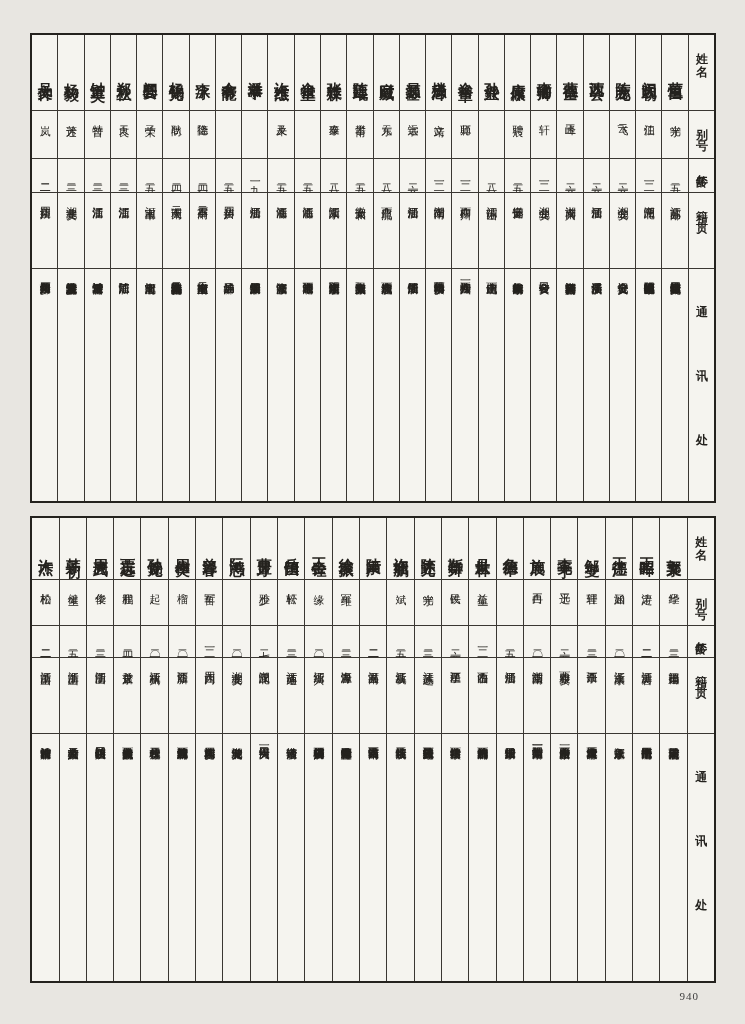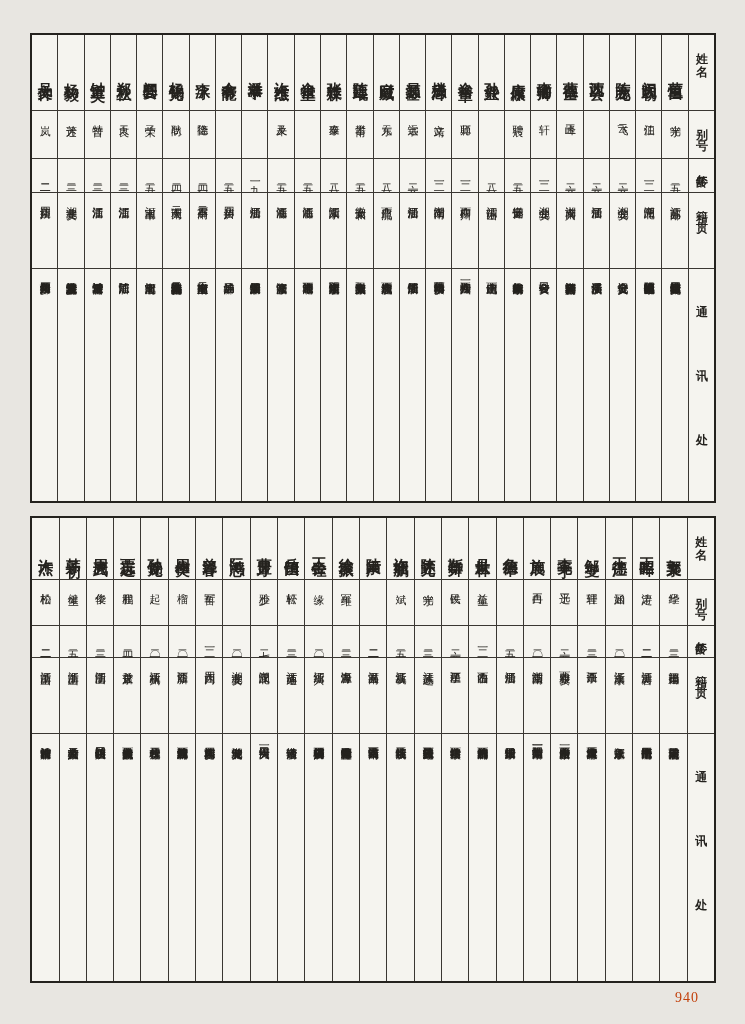--- a/index.html
+++ b/index.html
@@ -68,23 +68,23 @@
   .sm{font-size:11px;line-height:13px;letter-spacing:0.5px;}
   .c.r-alias.sm, .c.r-origin.sm{justify-content:flex-start;padding-top:5px;}
   .c.ad{justify-content:flex-start;padding-top:5px;letter-spacing:0;}
   
   .hl{font-size:12px;letter-spacing:12px;justify-content:flex-start;padding-top:8px;font-weight:bold;}
   .hl-age{letter-spacing:2px;padding-top:5px;}
   .hl-addr{letter-spacing:64px;padding-top:26px;}
   .page-num{
     position:absolute;
     right:46px;top:990px;
-    font-size:14px;
+    font-size:11px;
     letter-spacing:1px;
-    color:#c2410c;
+    color:#404040;
     font-family:"Liberation Serif","DejaVu Serif",serif;
   }
 </style>
 </head>
 <body>
 
 <div class="sheet">
   <div class="content">
     <div class="tbl tbl0">
         <div class="col">

